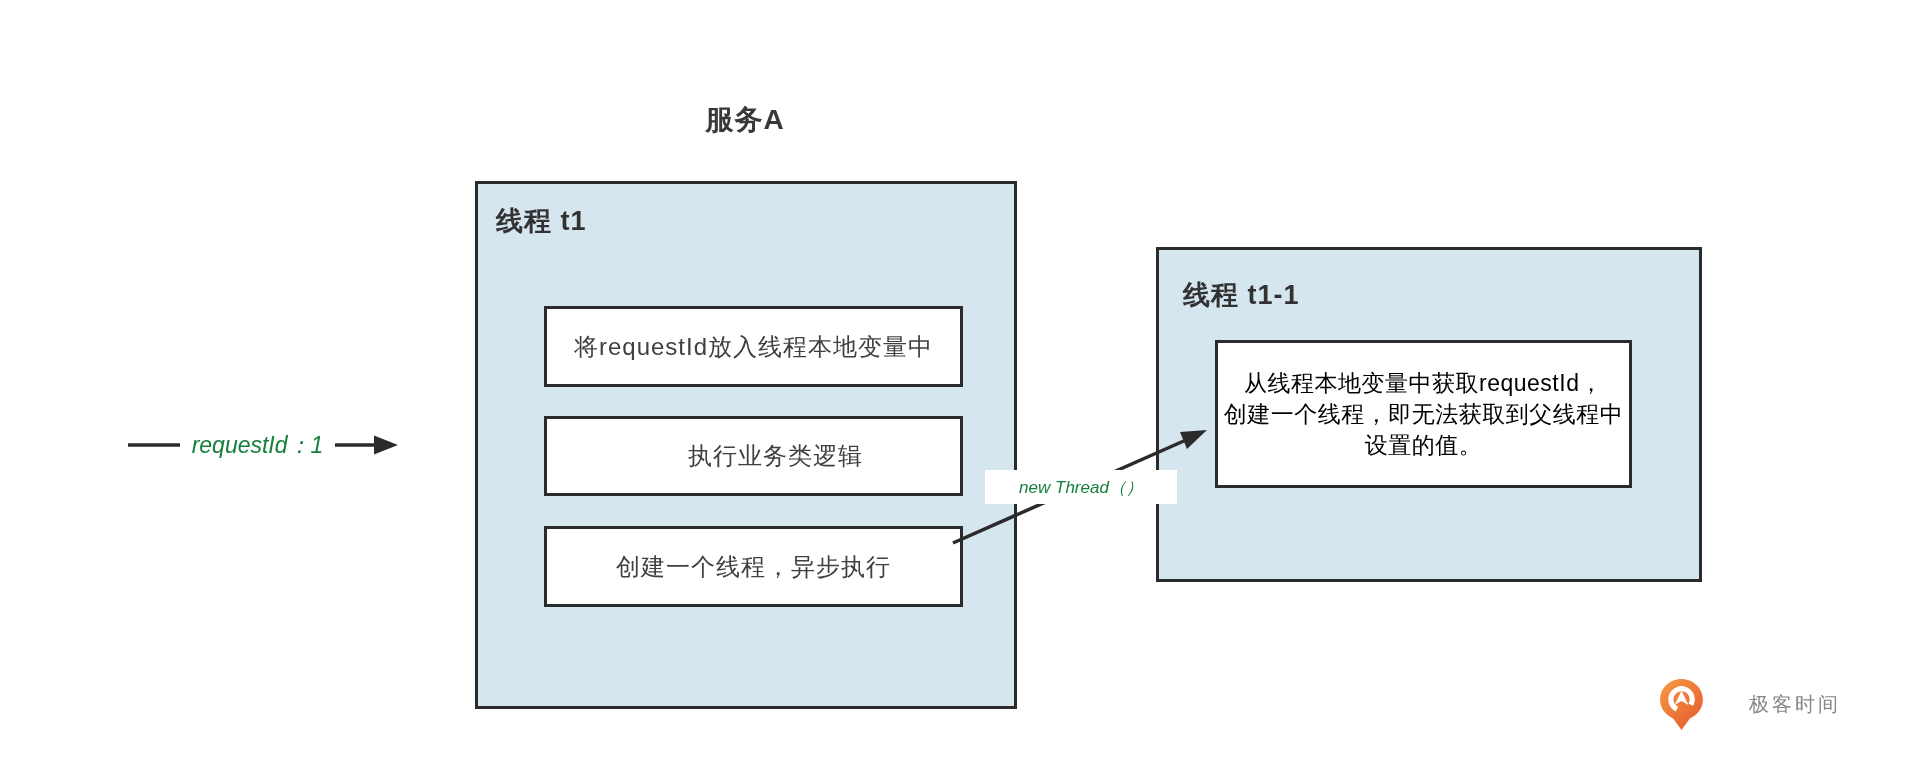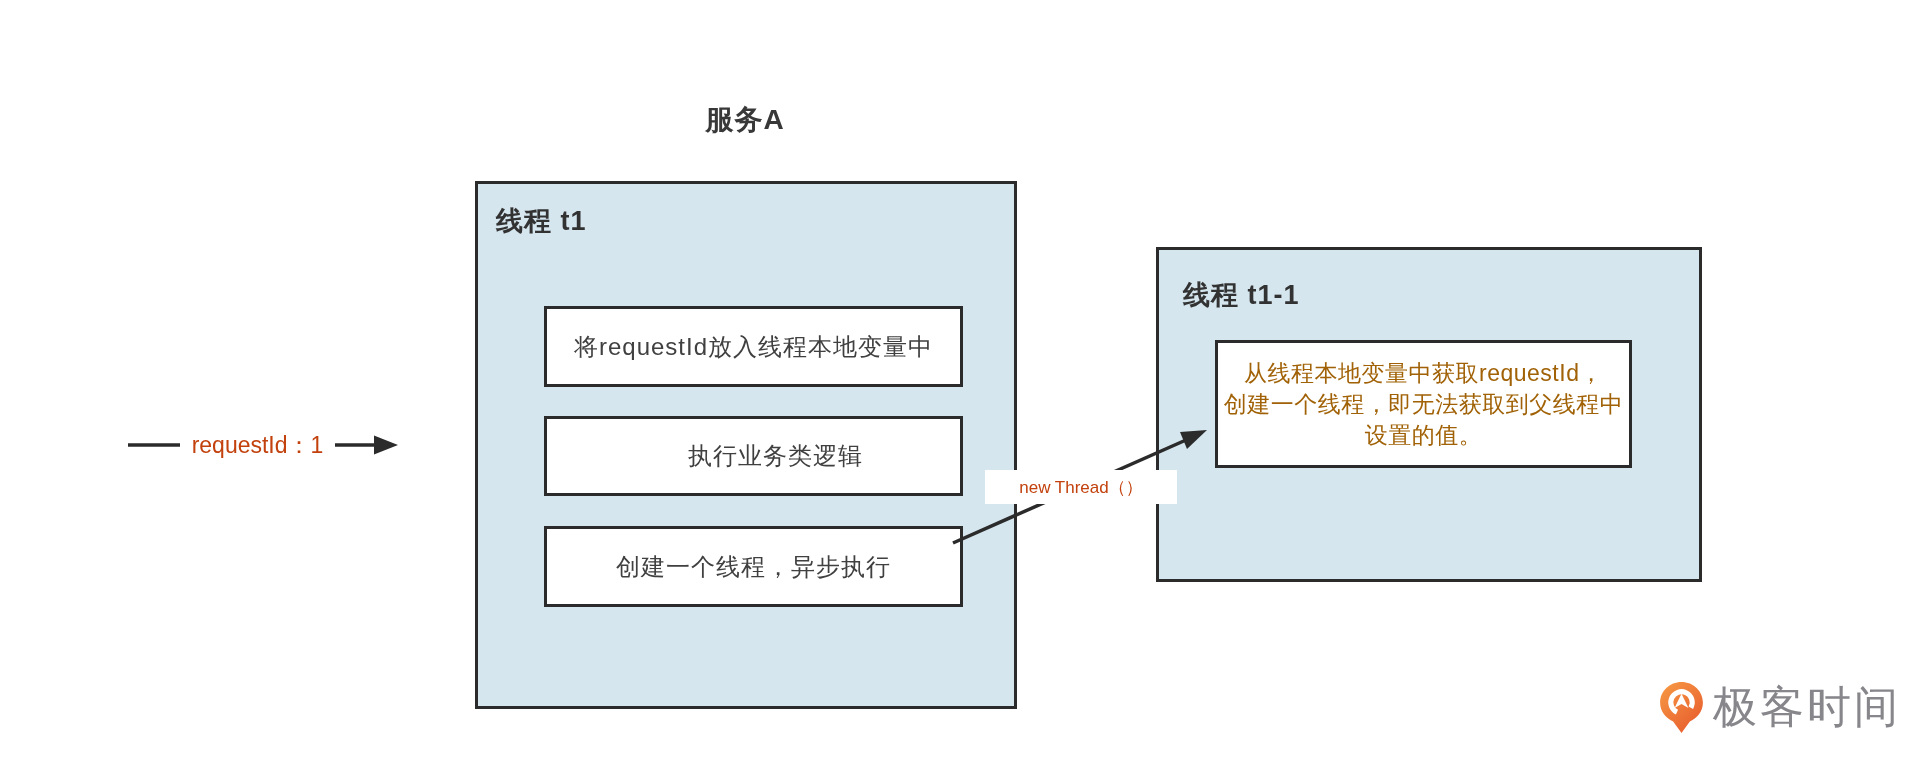--- a/index.html
+++ b/index.html
@@ -55,60 +55,62 @@
     letter-spacing: 1px;
     margin-top: 24px;
   }
   #step-1 { top: 98px;  height: 81px; }
   #step-2 { top: 208px; height: 80px; padding-left: 44px; }
   #step-3 { top: 318px; height: 81px; }
 
   
   #note-box {
     position: absolute;
-    left: 56px; top: 90px; width: 417px; height: 128px;
+    left: 56px; top: 90px; width: 417px; height: 148px;
     background: #ffffff;
     border: 3px solid #2b2b2b;
     display: flex; flex-direction: column;
     align-items: center; justify-content: center;
-    font-size: 23px; line-height: 31px; color: #a16207;
+    font-size: 23px; line-height: 31px; color: #000000;
     text-align: center;
     letter-spacing: 0.5px;
   }
 
   
   #arrow-layer {
     left: 0; top: 0; width: 1920px; height: 777px;
     z-index: 2;
     pointer-events: none;
   }
   #arrow-layer line    { stroke: #2b2b2b; stroke-width: 3.5px; }
   #arrow-layer polygon { fill: #2b2b2b; }
 
   
   .arrow-label {
     background: #ffffff;
     display: flex; align-items: center; justify-content: center;
     white-space: nowrap;
-    color: #c2410c;
+    color: #15803d;
     z-index: 3;
+    font-style: italic;
   }
   #request-id-label { left: 180px; top: 429px; width: 155px; height: 32px; font-size: 23px; }
   #new-thread-label { left: 985px; top: 470px; width: 192px; height: 34px; font-size: 17px; }
 
   
   #logo {
     left: 1659px; top: 678px;
     display: flex; align-items: center; gap: 9px;
     z-index: 1;
   }
   #logo-text {
-    font-size: 44px; font-weight: 500;
+    font-size: 20px; font-weight: 500;
     color: #86868b; letter-spacing: 3px;
     white-space: nowrap;
+    margin-left: 36px;
   }
 </style>
 </head>
 <body>
 
 <div id="canvas">
 
   <div class="abs" id="service-title">服务A</div>
 
   <div class="abs thread-box" id="thread-t1-box">

